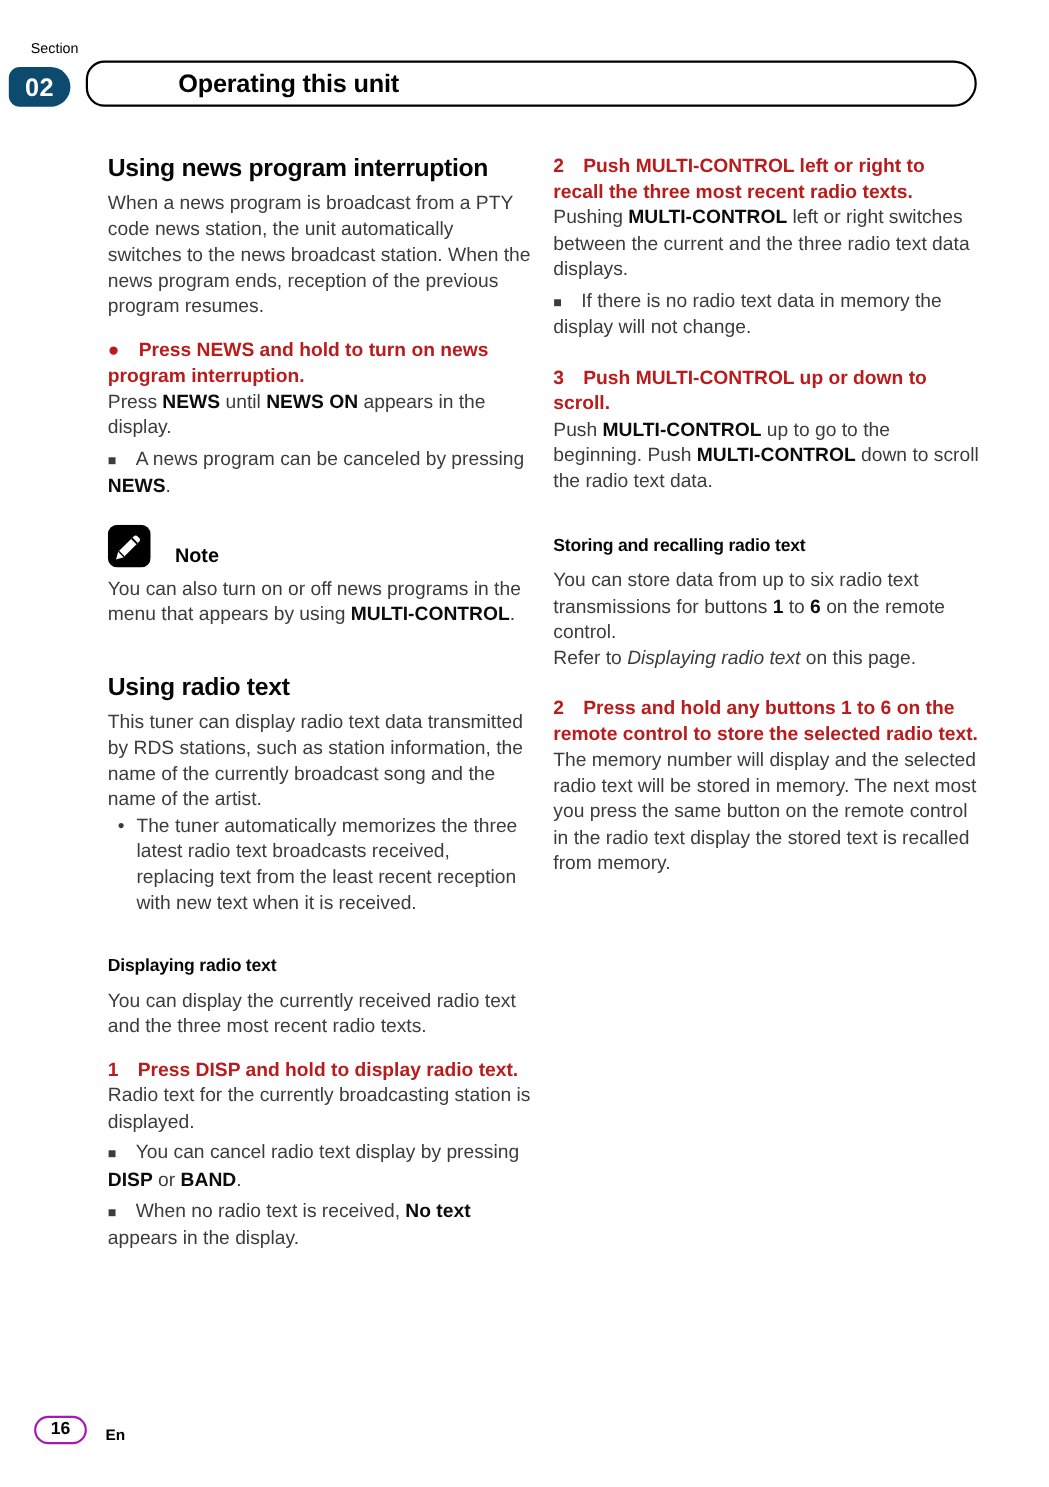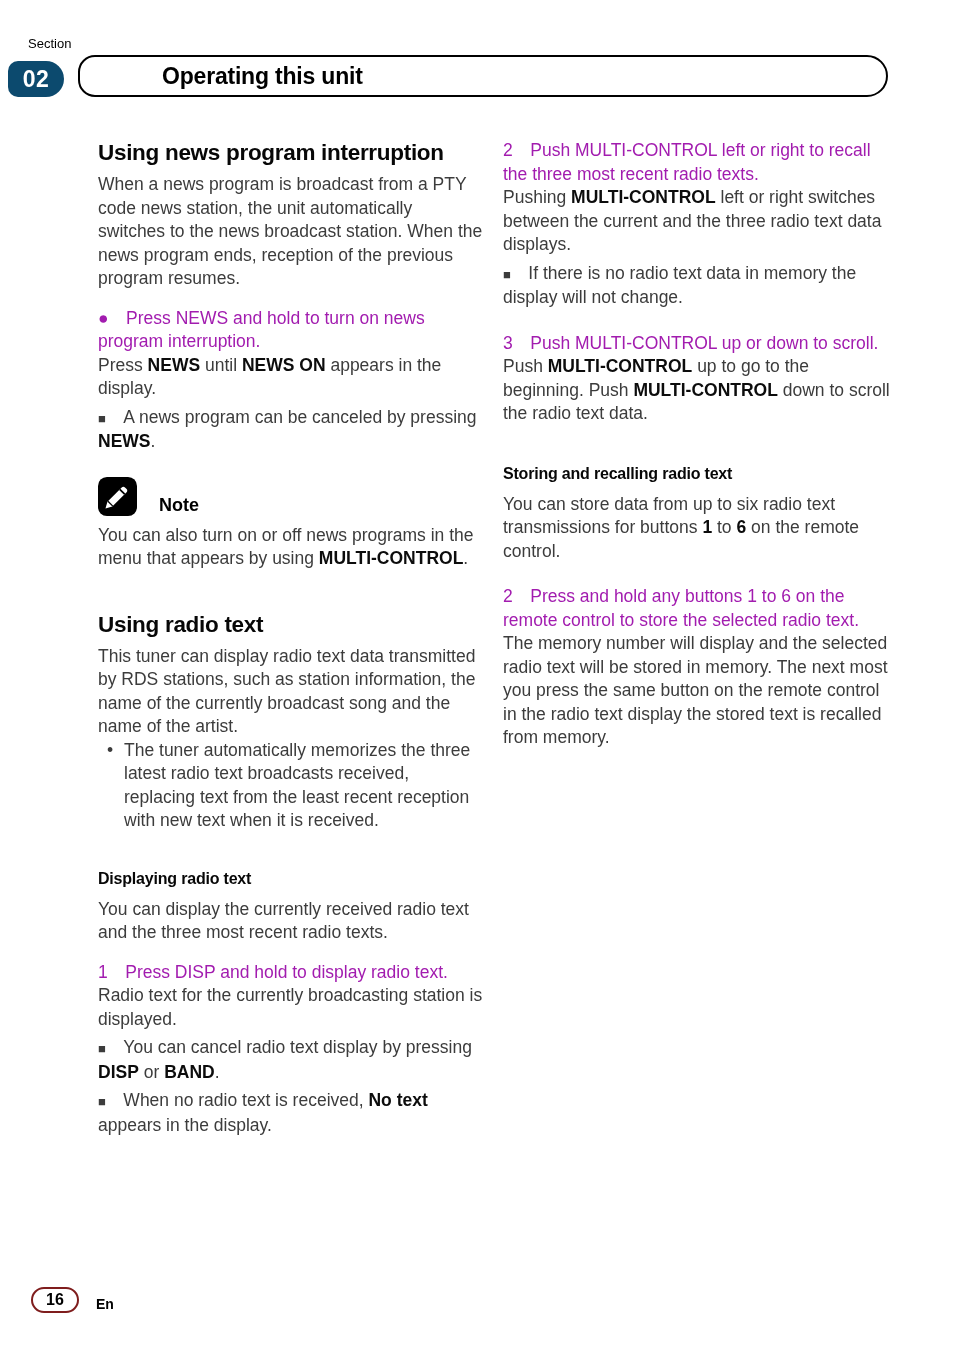--- a/index.html
+++ b/index.html
@@ -34,21 +34,21 @@
 
   
   .col { position:absolute; top:139px; }
   .col-left  { left:78px;  width:386px;margin-left:20px; }
   .col-right { left:503px; width:388px; }
 
   p.body, p.step, p.note-item, .bullet-item {
     font-size:17.5px; line-height:23.5px; color:#3c3c3c;
     text-align:left;
   }
-  p.step { font-weight:400; color:#a21caf; margin-top:16px; }
+  p.step { font-weight:700; color:#b91c1c; margin-top:16px; }
   p.note-item { margin-top:5px; }
   h2.sec {
     font-size:22.5px; line-height:27px; font-weight:700; color:#070707;
     letter-spacing:-0.3px; margin-bottom:7px;
   }
   h3.sub {
     font-size:16px; line-height:24px; font-weight:700; color:#070707;
     letter-spacing:-0.2px; margin:34px 0 7px 0;
   }
   .mt0  { margin-top:0 !important; }
@@ -67,21 +67,21 @@
 
   
   .note-head { margin-top:22px; height:40px; display:flex; align-items:flex-end; gap:22px; }
   .note-head .note-icon svg { display:block; }
   .note-head .note-label { font-size:18px; font-weight:700; color:#000; }
   .note-body { margin-top:8px; }
 
   
   .footer-num {
     position:absolute; left:31px; top:1287px; width:48px; height:26px;
-    border:2px solid #7f1d1d; border-radius:13px;
+    border:2px solid #a21caf; border-radius:13px;
     display:flex; align-items:center; justify-content:center;
     font-size:16px; font-weight:700; color:#000;
   }
   .footer-lang {
     position:absolute; left:96px; top:1296px;
     font-size:14px; font-weight:700; color:#000;
   }
 </style>
 </head>
 <body>
@@ -139,20 +139,21 @@
     <p class="step mt0">2  Push MULTI-CONTROL left or right to recall the three most recent radio texts.</p>
     <p class="body"><span>Pushing </span><span class="b">MULTI-CONTROL</span><span> left or right switches between the current and the three radio text data displays.</span></p>
     <p class="note-item"><span class="sq">■</span><span>  </span><span>If there is no radio text data in memory the display will not change.</span></p>
 
     <p class="step mt22">3  Push MULTI-CONTROL up or down to scroll.</p>
     <p class="body"><span>Push </span><span class="b">MULTI-CONTROL</span><span> up to go to the beginning. Push </span><span class="b">MULTI-CONTROL</span><span> down to scroll the radio text data.</span></p>
 
     <h3 class="sub mt36">Storing and recalling radio text</h3>
     <p class="body"><span>You can store data from up to six radio text transmissions for buttons </span><span class="b">1</span><span> to </span><span class="b">6</span><span> on the remote control.</span></p>
 
+    <p class="body"><span>Refer to </span><span class="i">Displaying radio text</span><span> on this page.</span></p>
 
     <p class="step mt22">2  Press and hold any buttons 1 to 6 on the remote control to store the selected radio text.</p>
     <p class="body">The memory number will display and the selected radio text will be stored in memory. The next most you press the same button on the remote control in the radio text display the stored text is recalled from memory.</p>
   </section>
 
   <footer>
     <div class="footer-num">16</div>
     <span class="footer-lang">En</span>
   </footer>
 

